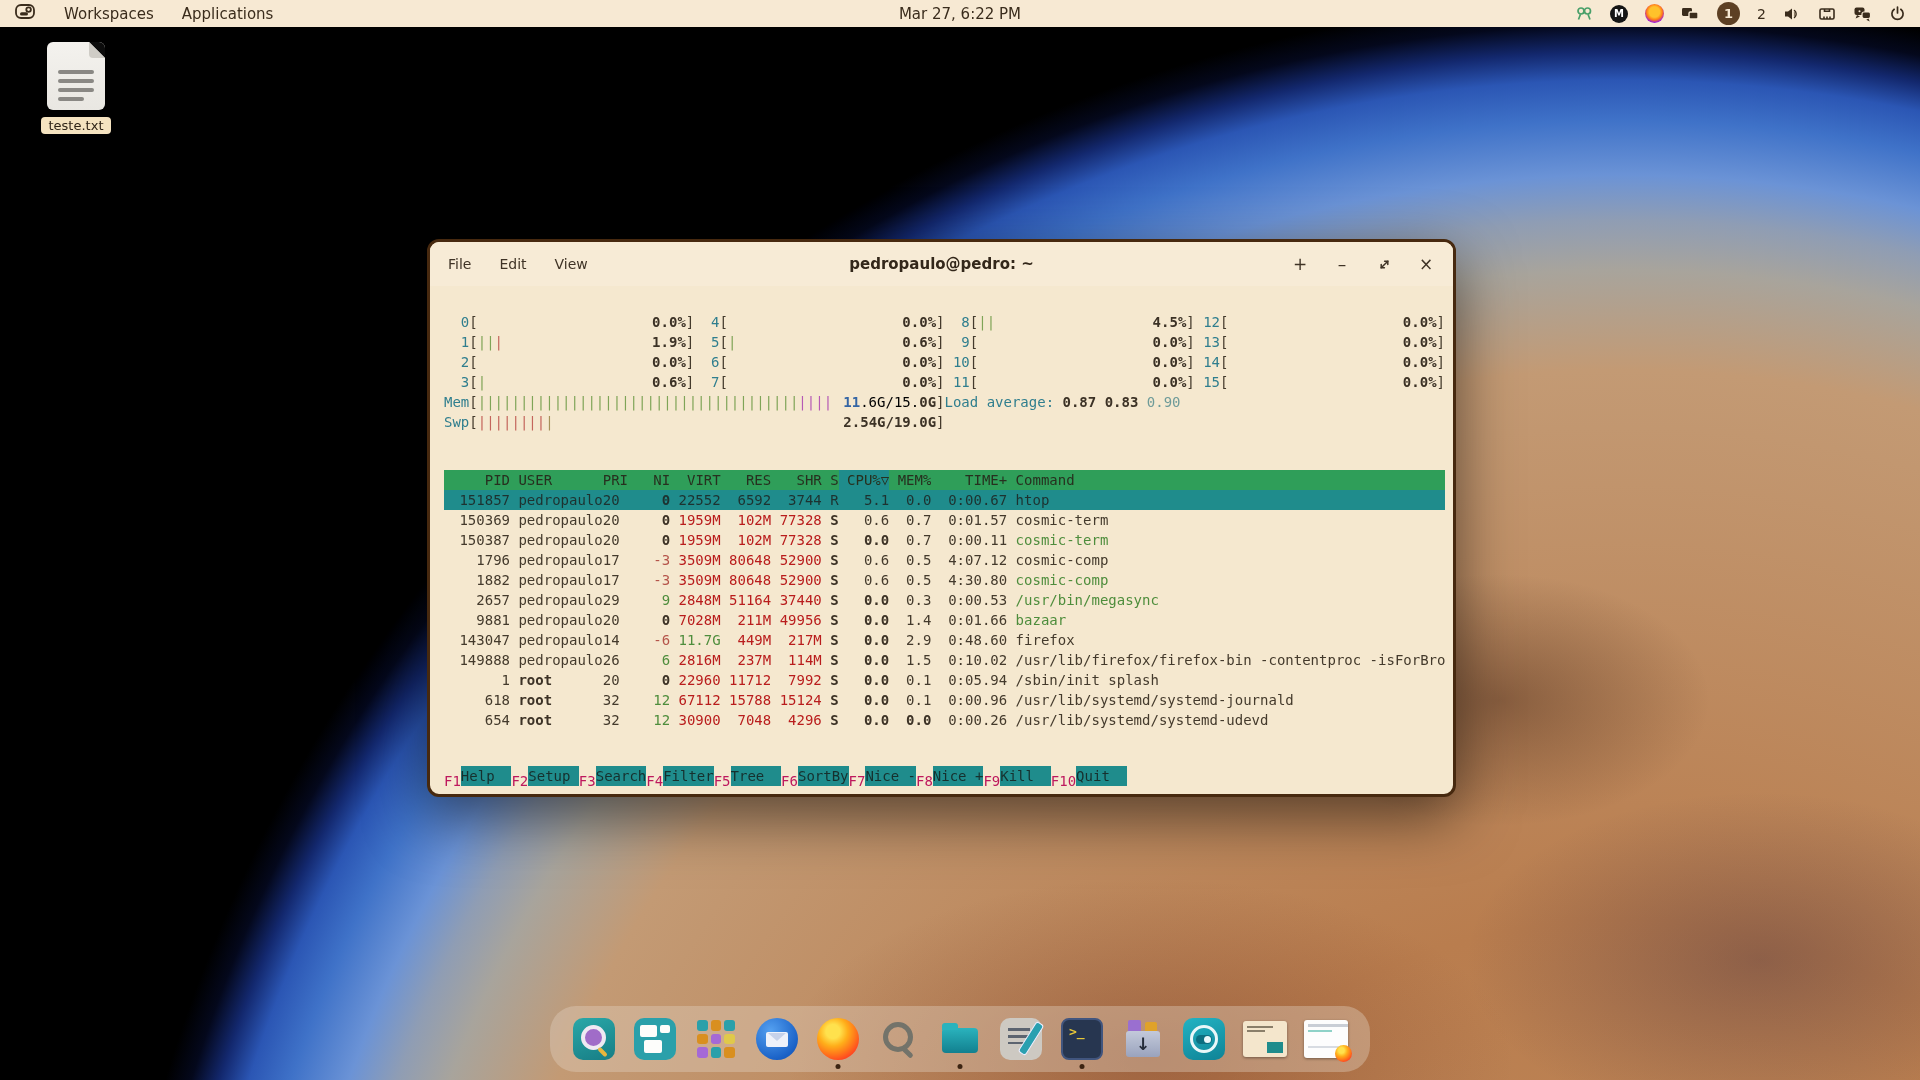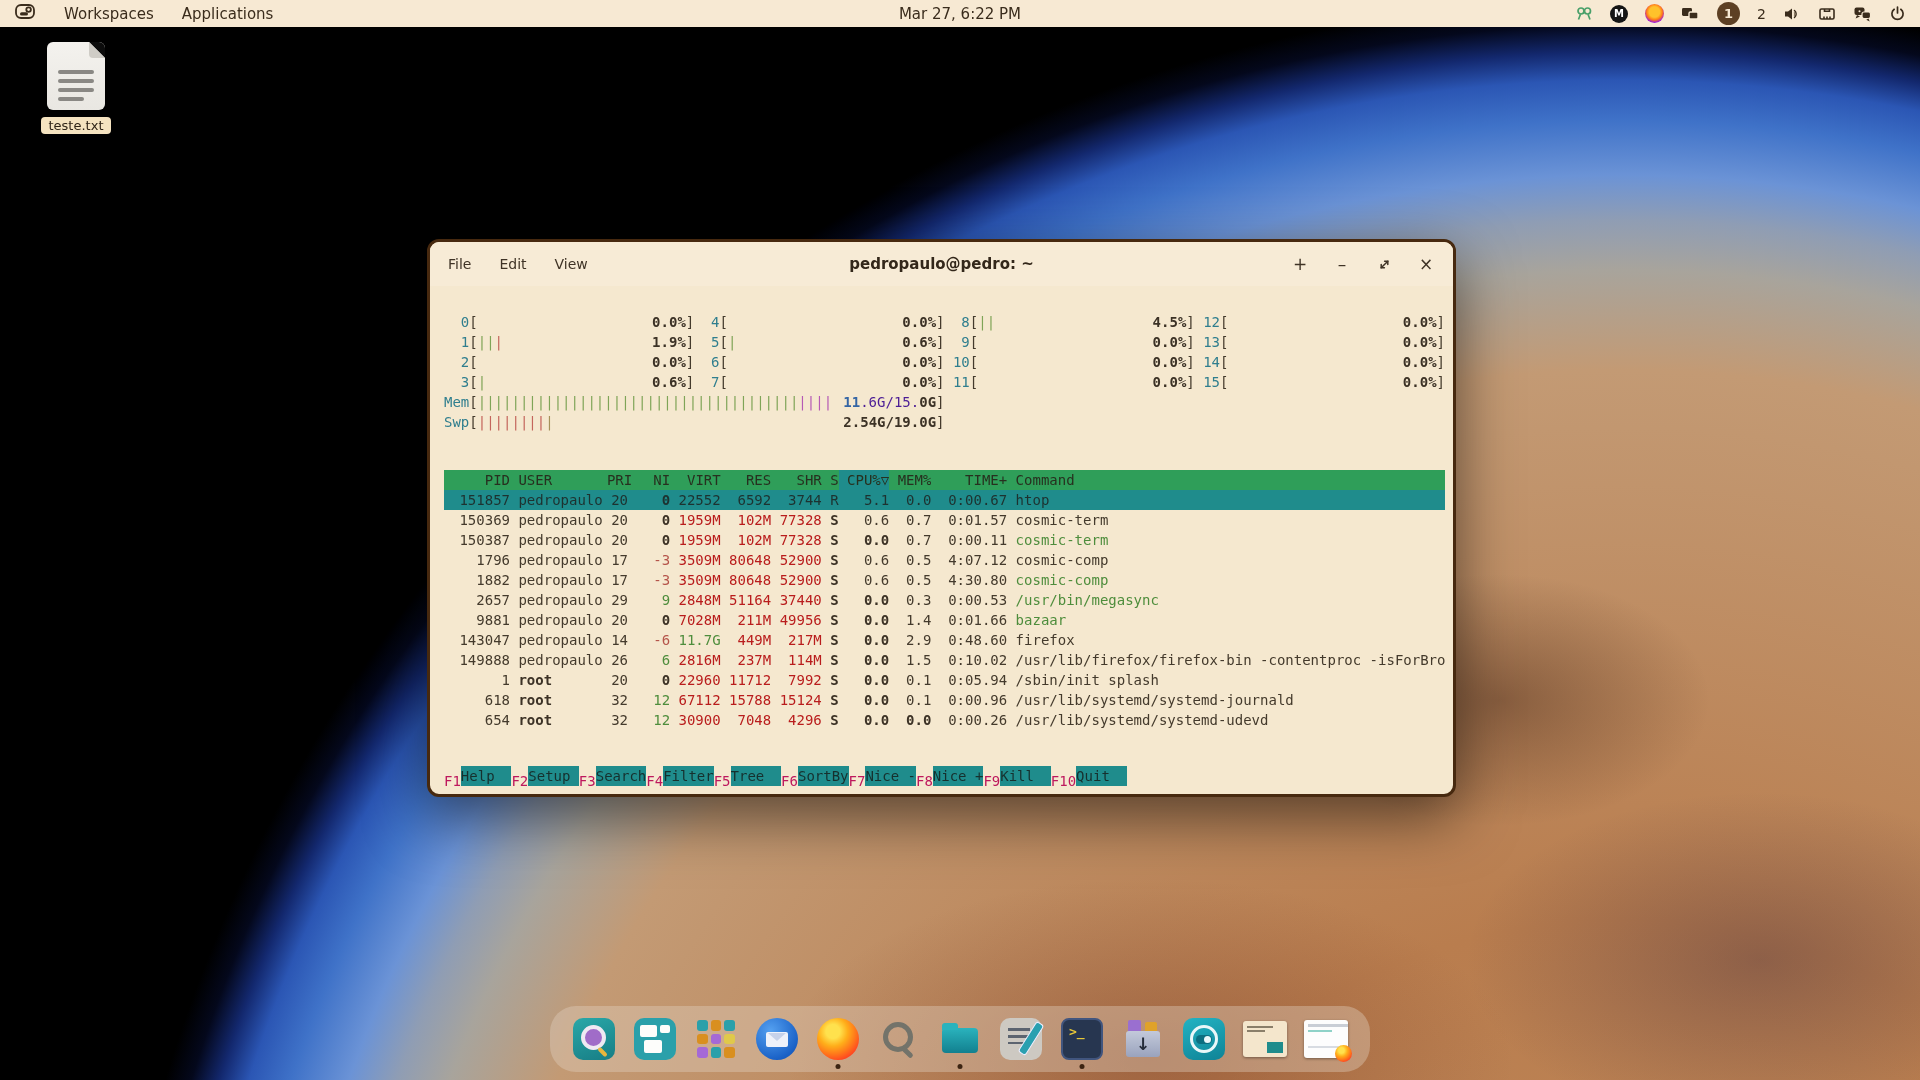--- a/index.html
+++ b/index.html
@@ -59,33 +59,33 @@
   .mbars{flex:1;overflow:hidden;white-space:pre;min-width:0;}
   .mpct{flex:none;}
   .mval{flex:none;white-space:pre;}
   .infoline{height:20px;white-space:pre;}
   .t{color:#2f7e8e;}
   .b{font-weight:bold;color:#3c3226;}
   .teal{color:#b91c1c;}
   .green{color:#4e8d3c;}
   .greenb{color:#4e8d3c;font-weight:bold;}
   .red{color:#b5544a;}
-  .olive{color:#4c1d95;}
+  .olive{color:#000000;}
   .blueb{color:#3465a4;font-weight:bold;}
   .tealdim{color:#6e9b99;}
   .Bg{color:#7fa457;}.Bp{color:#b55ab5;}.Br{color:#c4655c;}.Bo{color:#a5925a;}
   .tabsrow{margin-top:18px;height:20px;padding-left:1ch;white-space:pre;}
   .tab{display:inline-block;padding:0 1ch;}
   .tab-main{background:#2f9e59;color:#27301f;}
   .tab-io{background:#7387ae;color:#222a38;margin-left:1ch;}
   .prow{display:flex;height:20px;white-space:pre;}
   .prow .c{flex:none;overflow:hidden;white-space:pre;}
   .c0{width:7ch;text-align:right;padding-left:7px;}
   .c1{width:11ch;padding-left:1ch;box-sizing:border-box;text-align:left;}
-  .c2{width:4ch;text-align:center;}
+  .c2{width:4ch;text-align:left;}
   .c3{width:4ch;text-align:right;}
   .c4{width:6ch;text-align:right;}
   .c5{width:6ch;text-align:right;}
   .c6{width:6ch;text-align:right;}
   .c7{width:2ch;text-align:right;}
   .c8{width:6ch;text-align:right;}
   .c9{width:5ch;text-align:right;}
   .c10{width:9ch;text-align:right;}
   .c11{flex:1 !important;padding-left:1ch;text-align:left;min-width:0;}
   .hdr{background:#2f9e59;color:#27301f;}
@@ -305,20 +305,21 @@
             </div>
             <div class="mrow">
               <div class="meter"><span class="t mnum">10</span><span>[</span><span class="mbars"></span><span class="b mpct">0.0%</span><span>]</span></div>
               <div class="meter"><span class="t mnum">14</span><span>[</span><span class="mbars"></span><span class="b mpct">0.0%</span><span>]</span></div>
             </div>
             <div class="mrow">
               <div class="meter"><span class="t mnum">11</span><span>[</span><span class="mbars"></span><span class="b mpct">0.0%</span><span>]</span></div>
               <div class="meter"><span class="t mnum">15</span><span>[</span><span class="mbars"></span><span class="b mpct">0.0%</span><span>]</span></div>
             </div>
           </div>
+        <div class="infoline" id="loadLine"><span class="t">Load average: </span><span class="b">0.87 </span><span class="b">0.83 </span><span class="tealdim">0.90</span></div>
       </div>
     </div>
 
     <div class="tabsrow">
       <span class="tab tab-main">Main</span>
       <span class="tab tab-io">I/O</span>
     </div>
 
     <div class="prow hdr" id="procHeader"><span class="c c0">PID</span><span class="c c1">USER</span><span class="c c2">PRI</span><span class="c c3">NI</span><span class="c c4">VIRT</span><span class="c c5">RES</span><span class="c c6">SHR</span><span class="c c7">S</span><span class="c c8 sortcol">CPU%▽</span><span class="c c9">MEM%</span><span class="c c10">TIME+</span><span class="c c11">Command</span></div>
     <div id="procRows">

